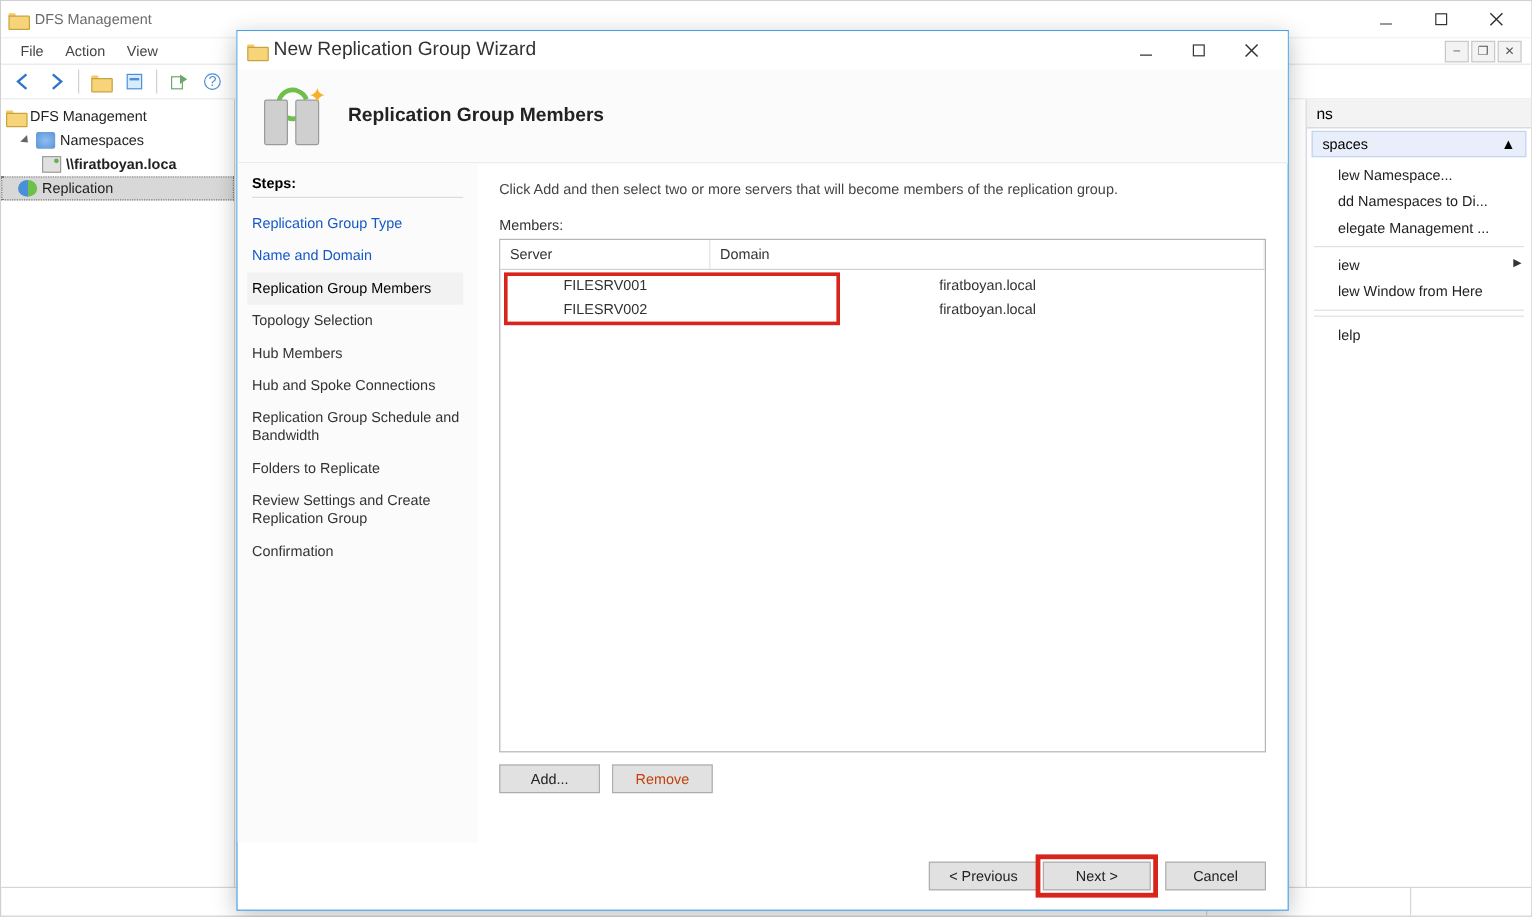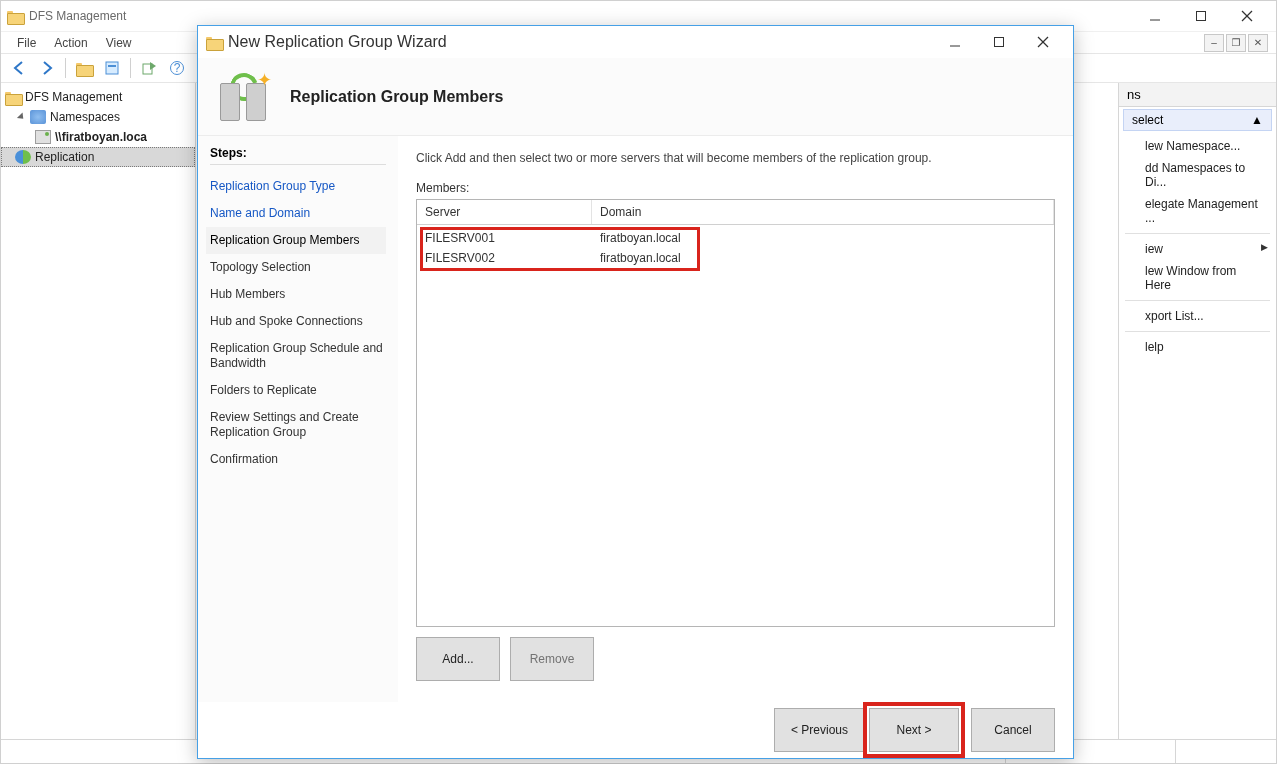--- a/index.html
+++ b/index.html
@@ -23,21 +23,21 @@
 
   .body-row { flex: 1; display: flex; min-height: 0; }
   .tree-pane { width: 195px; border-right: 1px solid #d6d6d6; padding: 4px 0; background: #fff; }
   .tree-item { display: flex; align-items: center; height: 20px; padding: 0 4px; gap: 4px; color: #222; white-space: nowrap; }
   .tree-indent1 { padding-left: 18px; }
   .tree-indent2 { padding-left: 34px; font-weight: bold; }
   .tree-item.selected { background: #d8d8d8; border: 1px dotted #7a7a7a; padding-left: 13px; }
   .expander { display:inline-block; width:0; height:0; border-top:4px solid transparent; border-bottom:4px solid transparent; border-left:5px solid #666; transform: rotate(45deg); margin-right:2px; }
 
   .center-pane { flex: 1; background:#fff; }
-  .actions-pane { width: 158px; border-left: 1px solid #d6d6d6; background: #fff; display:flex; flex-direction:column; }
+  .actions-pane { width: 188px; border-left: 1px solid #d6d6d6; background: #fff; display:flex; flex-direction:column; }
   .actions-header { background:#f3f3f3; border-bottom:1px solid #d6d6d6; padding:4px 8px; font-size:13px; }
   .actions-sub { background:#e9eefb; border:1px solid #c4d4f3; margin:2px 4px; padding:3px 8px; display:flex; justify-content:space-between; align-items:center; }
   .actions-list { padding: 2px 0; }
   .actions-list .ai { padding: 4px 12px 4px 26px; position:relative; color:#222; }
   .actions-list .sep { height:1px; background:#e0e0e0; margin:4px 6px; }
   .actions-list .arrow::after { content:"▶"; position:absolute; right:8px; font-size:9px; color:#333; }
 
   .statusbar { height: 24px; border-top: 1px solid #d6d6d6; display:flex; }
   .statusbar .seg { border-right:1px solid #d6d6d6; height:100%; }
 
@@ -75,28 +75,28 @@
 
   .content-pane { flex:1; padding: 14px 18px 10px 18px; display:flex; flex-direction:column; }
   .content-pane .instr { color:#444; margin-bottom: 14px; line-height:1.4; }
   .content-pane .lbl { margin-bottom:4px; color:#333; }
 
   .members-box { border:1px solid #b5b5b5; height: 428px; background:#fff; display:flex; flex-direction:column; }
   .mb-head { display:flex; border-bottom:1px solid #d0d0d0; background:#fff; }
   .mb-head .col { padding:5px 8px; border-right:1px solid #e3e3e3; color:#333; }
   .col-srv { width:175px; }
   .col-dom { flex:1; }
-  .mb-rows { position: relative; padding: 3px 0; }
+  .mb-rows { position: relative; padding: 3px 0; text-align: center; }
   .mb-row { display:flex; }
   .mb-row .cell { padding:3px 8px; color:#333; }
   .red-box1 { position:absolute; left:3px; top:2px; width:280px; height:44px; border:3px solid #d9241c; pointer-events:none; }
 
   .row-buttons { margin-top: 10px; display:flex; gap: 10px; }
-  .btn { min-width:84px; height:44px; background:#e1e1e1; border:1px solid #adadad; color:#222; padding:0 16px; display:inline-flex; align-items:center; justify-content:center; }
-  .btn.disabled { color:#737373;text-align:right; }
+  .btn { min-width:84px; height:24px; background:#e1e1e1; border:1px solid #adadad; color:#222; padding:0 16px; display:inline-flex; align-items:center; justify-content:center; }
+  .btn.disabled { color:#c2410c;text-align:right; }
 
   .wiz-footer { height: 56px; display:flex; align-items:center; justify-content:flex-end; gap: 4px; padding: 0 18px; }
   .next-wrap { position:relative; display:inline-block; }
   .red-box2 { position:absolute; left:-6px; top:-6px; right:-6px; bottom:-6px; border:4px solid #d9241c; pointer-events:none; }
 
   svg { display:block; }
 </style>
 </head>
 <body>
 
@@ -191,32 +191,31 @@
         <span class="rep-ico"></span>
         <span>Replication</span>
       </div>
     </div>
 
     <div class="center-pane"></div>
 
     <div class="actions-pane">
       <div class="actions-header">ns</div>
       <div class="actions-sub">
-        <span>select</span>
+        <span>spaces</span>
         <span>▲</span>
       </div>
       <div class="actions-list">
         <div class="ai">lew Namespace...</div>
         <div class="ai">dd Namespaces to Di...</div>
         <div class="ai">elegate Management ...</div>
         <div class="sep"></div>
         <div class="ai arrow">iew</div>
         <div class="ai">lew Window from Here</div>
         <div class="sep"></div>
-        <div class="ai">xport List...</div>
         <div class="sep"></div>
         <div class="ai">lelp</div>
       </div>
     </div>
   </div>
 
   <div class="statusbar">
     <div class="seg" style="flex:1"></div>
     <div class="seg" style="width:170px"></div>
     <div class="seg" style="width:100px;border-right:none"></div>

